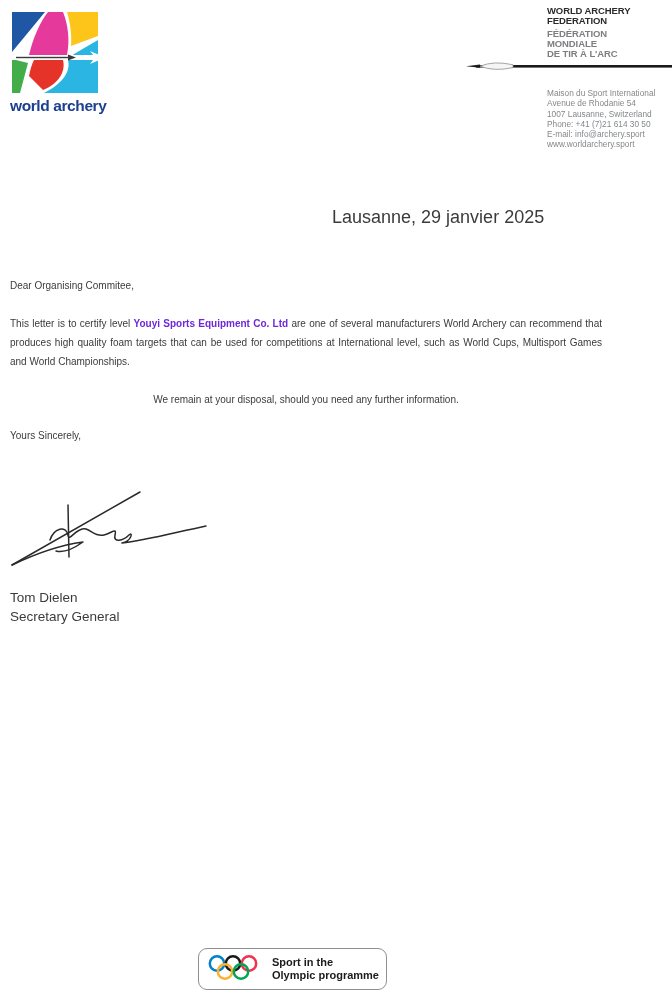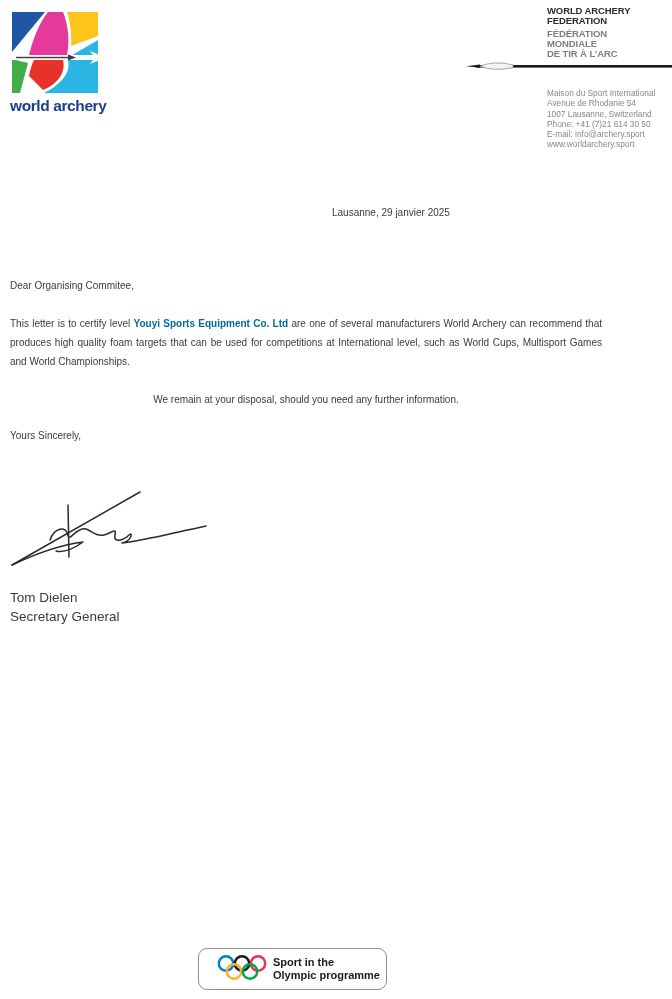--- a/index.html
+++ b/index.html
@@ -41,46 +41,46 @@
   .letterhead-arrow { position: absolute; left: 466px; top: 60px; width: 206px; height: 12px; }
   .address-block {
     position: absolute; left: 547px; top: 88px;
     font-size: 8.3px; line-height: 10.3px;
     color: #85878a; white-space: nowrap;
   }
 
   
   .date-line {
     position: absolute; left: 332px; top: 207px;
-    font-size: 10px; color: #3b3b3c;
+    font-size: 18px; color: #3b3b3c;
   }
   .letter-body {
     position: absolute; left: 10px; top: 276px; width: 592px;
     font-size: 10px; line-height: 19px; color: #3b3b3c;
   }
   .letter-body p { margin: 0; }
   .para-main { margin-top: 19px !important; text-align: justify; }
   .para-closing { margin-top: 19px !important; text-align: center; }
   .para-signoff { margin-top: 17px !important; }
-  .para-main strong { font-weight: 700; color: #0369a1; }
+  .para-main strong { font-weight: 700; color: #6d28d9; }
 
   .signature { position: absolute; left: 5px; top: 483px; width: 212px; height: 96px; }
 
   .signer-block {
     position: absolute; left: 10px; top: 588px;
     font-size: 13.5px; line-height: 19px; color: #3b3b3c;
   }
 
   
   .olympic-badge {
     position: absolute; left: 198px; top: 948px;
     width: 189px; height: 42px;
     border: 1.2px solid #8f8f8f; border-radius: 9px;
     display: flex; align-items: center;
-    padding: 0 18px; gap: 6px;
+    padding: 0 9px; gap: 14px;
     background: #fff;
   }
   .olympic-rings { width: 50px; height: 32px; flex: 0 0 auto; }
   .olympic-label {
     font-size: 11px; line-height: 13.5px; font-weight: 600;
     color: #1b1b1b; white-space: nowrap;
   }
 </style>
 </head>
 <body>

